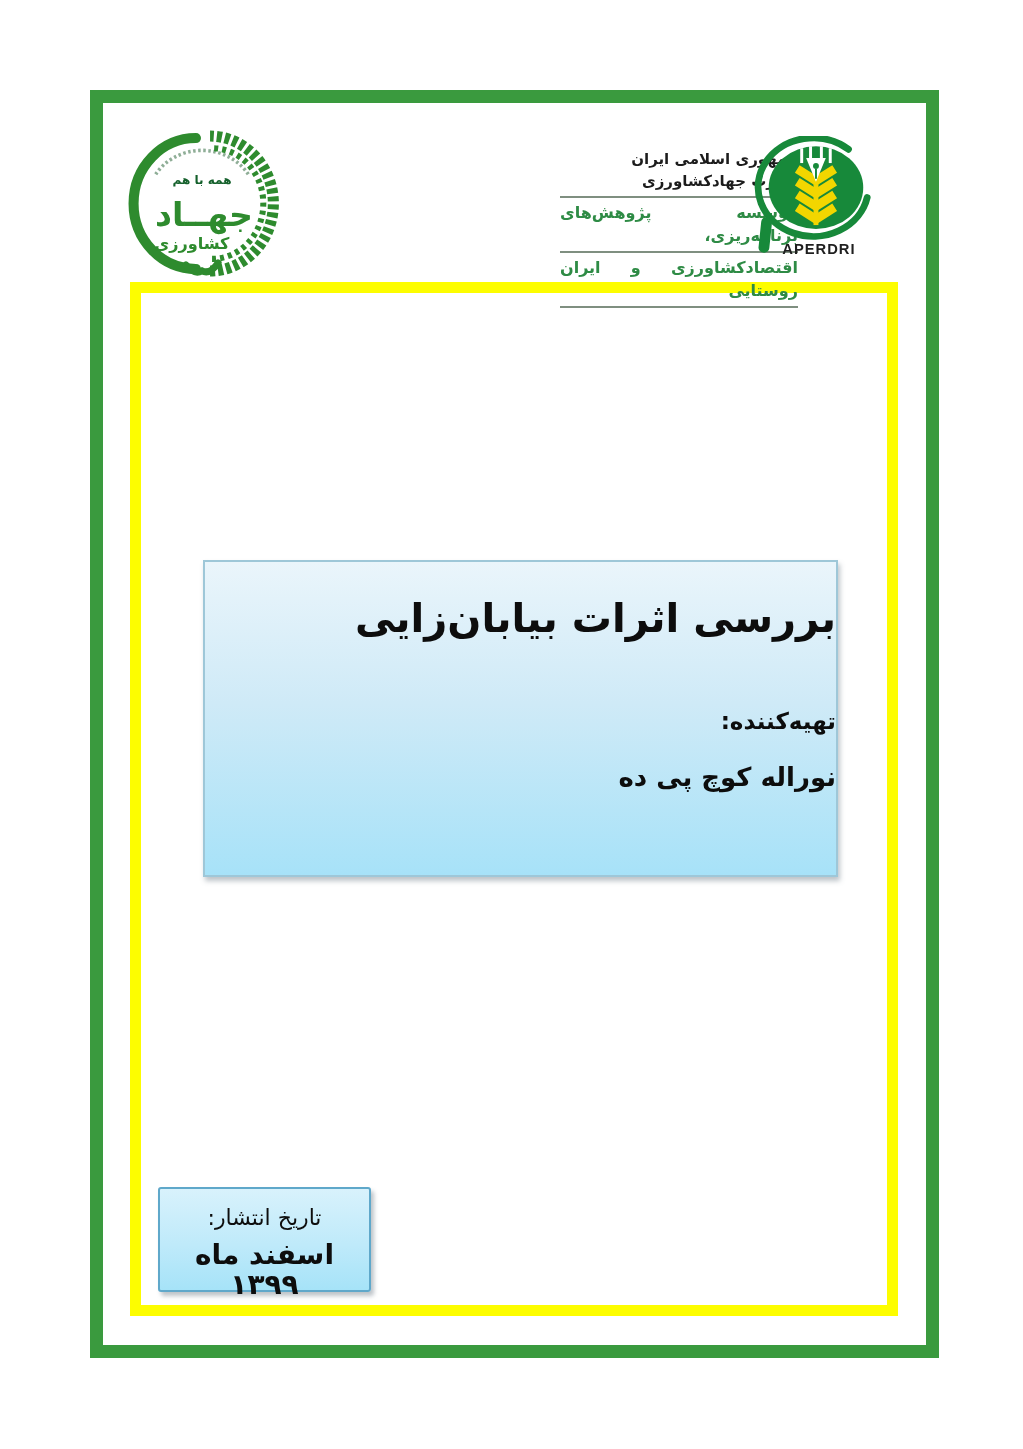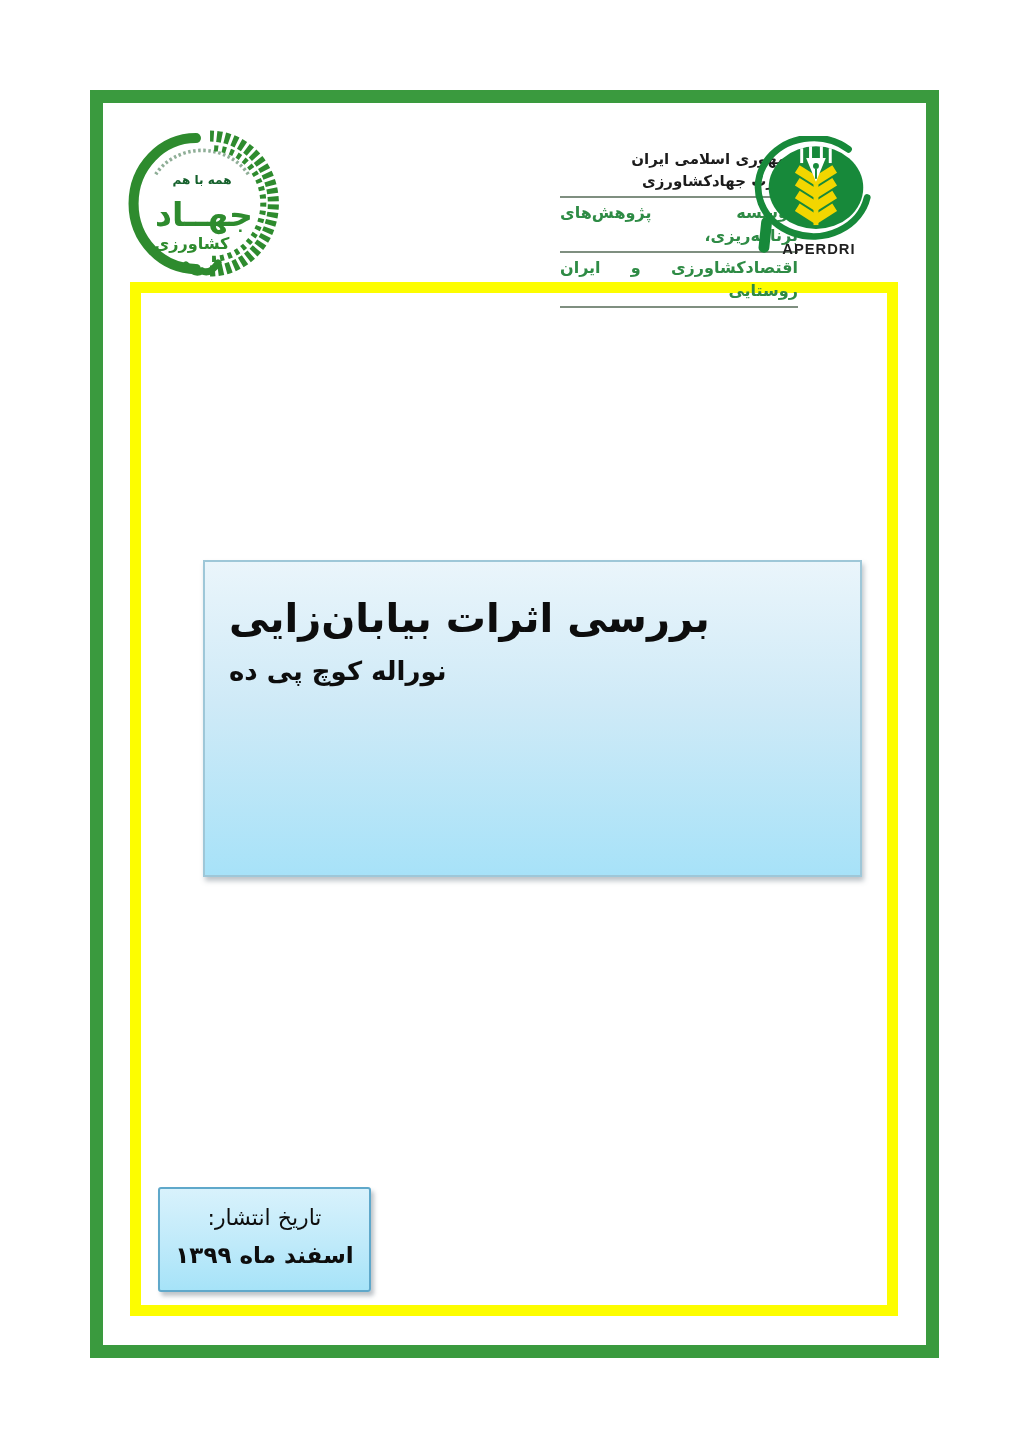--- a/index.html
+++ b/index.html
@@ -79,44 +79,43 @@
 
   
   .title-box {
     position: absolute;
     left: 203px; top: 560px;
     width: 631px; height: 313px;
     background: linear-gradient(180deg, #eaf5fb 0%, #cfeaf7 45%, #a7e2f8 100%);
     border: 2px solid #9ec7d8;
     box-shadow: 2px 4px 5px rgba(110, 125, 135, 0.45);
     direction: rtl;
-    text-align: left;
+    text-align: right;
     color: #0d0d0d;
-    padding-left: 24px;
   }
   .title-line-1 {
     margin-top: 30px;
     font-size: 40px;
     font-weight: bold;
     line-height: 52px;
   }
   .title-line-2 {
     margin-top: 18px;
     font-size: 40px;
     font-weight: bold;
     line-height: 52px;
   }
   .prepared-label {
     margin-top: 62px;
     font-size: 23px;
     font-weight: bold;
     line-height: 30px;
   }
   .prepared-name {
-    margin-top: 10px;
+    margin-top: 24px;
     font-size: 26px;
     font-weight: bold;
     line-height: 34px;
   }
 
   
   .date-box {
     position: absolute;
     left: 158px; top: 1187px;
     width: 209px; height: 101px;
@@ -129,21 +128,21 @@
     color: #0d0d0d;
   }
   .date-label {
     margin-top: 15px;
     font-size: 22px;
     font-weight: normal;
     line-height: 28px;
   }
   .date-value {
     margin-top: 8px;
-    font-size: 23px;
+    font-size: 28px;
     font-weight: bold;
     line-height: 30px;
   }
 </style>
 </head>
 <body>
 
 <div class="page">
 
   <div class="green-frame"></div>
@@ -205,20 +204,21 @@
       <path d="M 57 22 L 77 22 L 67 46 Z" fill="#ffffff"></path>
       <circle cx="67" cy="30" r="3" fill="#17893a"></circle>
       <line x1="67" y1="33" x2="67" y2="43" stroke="#17893a" stroke-width="2"></line>
 
       <text x="70" y="119" font-size="15" text-anchor="middle" fill="#1f1f1f" class="aperdri-label">APERDRI</text>
     </svg>
   </div>
 
   <div class="title-box">
     <div class="title-line-1">بررسی اثرات بیابان‌زایی</div>
+    <div class="prepared-label">تهیه‌کننده:</div>
     <div class="prepared-name">نوراله کوچ پی ده</div>
   </div>
 
   <div class="date-box">
     <div class="date-label">تاریخ انتشار:</div>
     <div class="date-value">اسفند ماه ۱۳۹۹</div>
   </div>
 
 </div>
 

